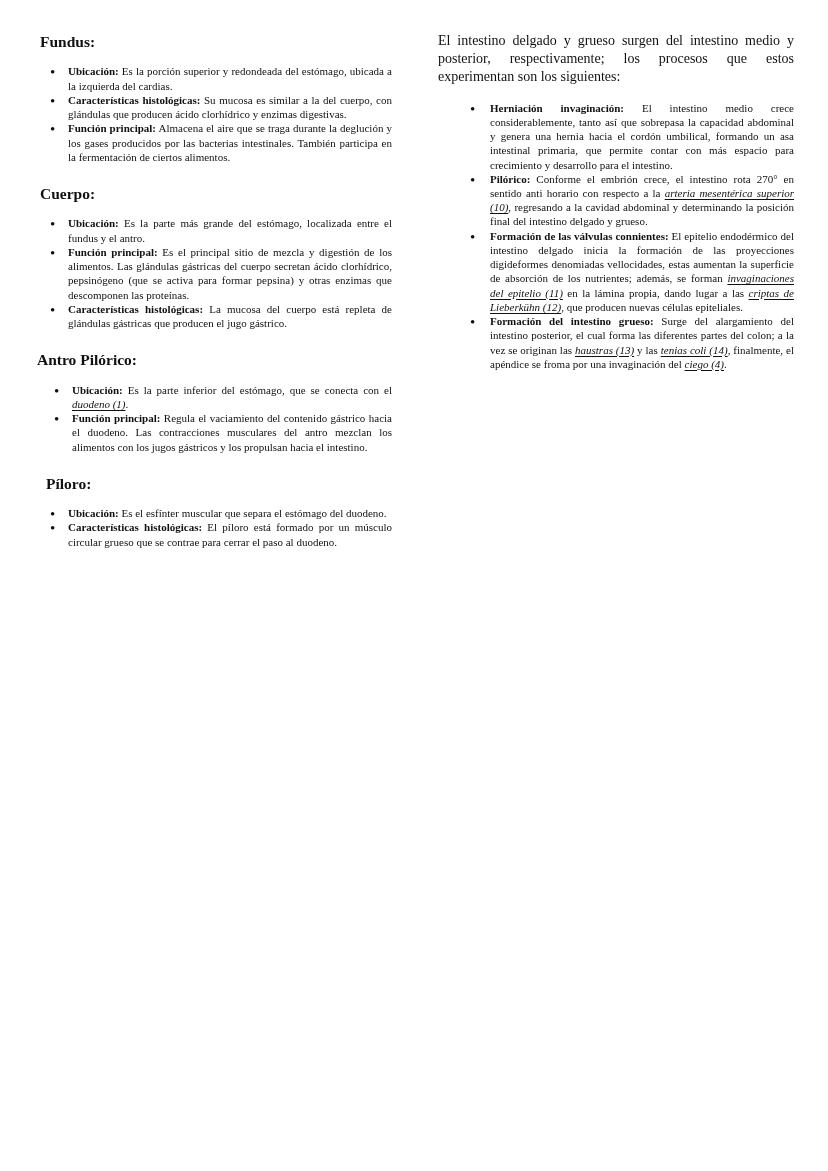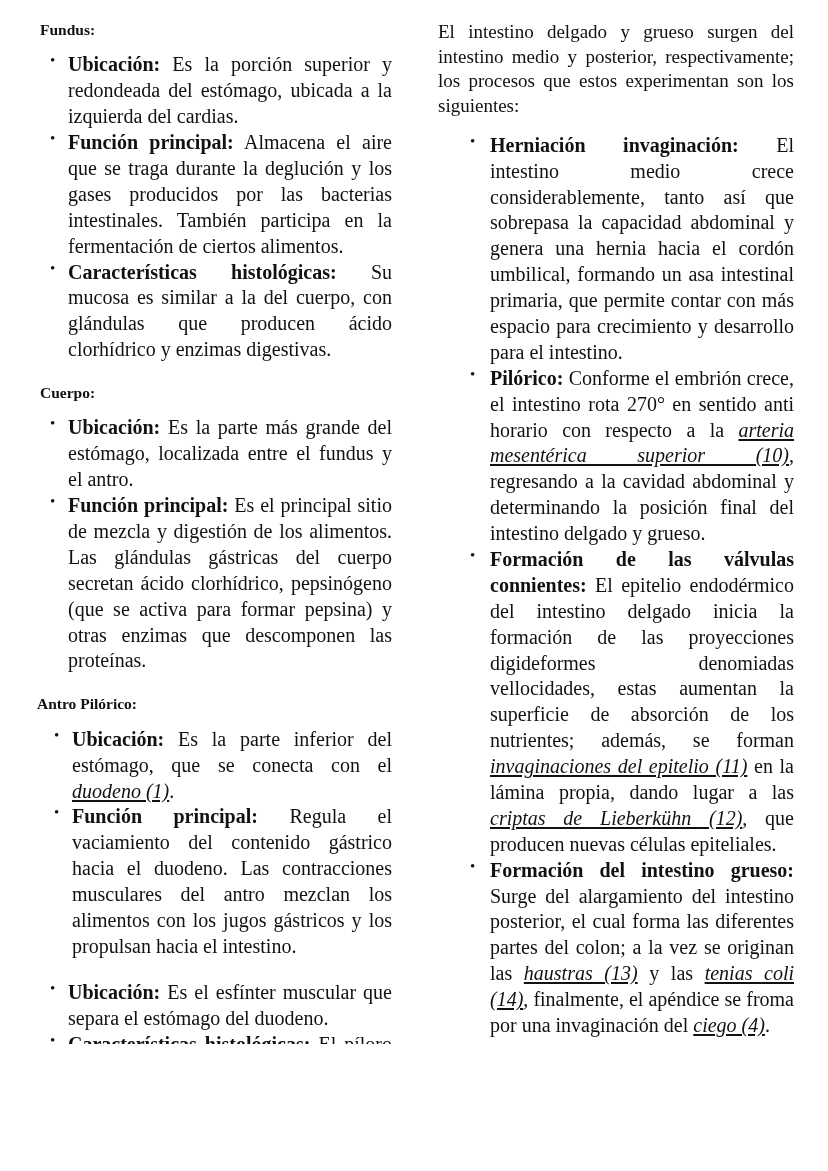--- a/index.html
+++ b/index.html
@@ -15,20 +15,21 @@
     -webkit-font-smoothing: antialiased;
   }
 
   .page {
     position: relative;
     width: 828px;
     height: 1044px;
     box-sizing: border-box;
     padding: 20px 36px 0 36px;
     overflow: hidden;
+    margin-top: 12px;
   }
 
   .columns {
     display: flex;
     align-items: flex-start;
     gap: 46px;
   }
 
   .col {
     width: 356px;
@@ -54,39 +55,39 @@
   }
   .section {
     margin-bottom: 20px;
   }
   .section:last-child {
     margin-bottom: 0;
   }
 
   
   .intro {
-    font-size: 19px;
+    font-size: 14px;
     line-height: 1.30;
     text-align: justify;
     text-justify: inter-word;
     margin: 0 0 14px 0;
     hyphens: none;
   }
 
   
   ul.bullets {
     list-style: none;
     margin: 0;
     padding: 0;
   }
   ul.bullets > li {
     position: relative;
     padding-left: 32px;
     margin-bottom: 0px;
-    font-size: 20px;
+    font-size: 11px;
     line-height: 1.295;
     text-align: justify;
     text-justify: inter-word;
     hyphens: none;
   }
   ul.bullets > li::before {
     content: "\2022";
     position: absolute;
     left: 14px;
     top: -1px;
@@ -125,42 +126,44 @@
 
 <div class="page">
   <div class="columns">
 
     <div class="col">
 
       <div class="section">
         <div class="heading">Fundus:</div>
         <ul class="bullets">
           <li><span class="lead">Ubicación:</span><span> Es la porción superior y redondeada del estómago, ubicada a la izquierda del cardias.</span></li>
+          <li><span class="lead">Características histológicas:</span><span> Su mucosa es similar a la del cuerpo, con glándulas que producen ácido clorhídrico y enzimas digestivas.</span></li>
           <li><span class="lead">Función principal:</span><span> Almacena el aire que se traga durante la deglución y los gases producidos por las bacterias intestinales. También participa en la fermentación de ciertos alimentos.</span></li>
-          <li><span class="lead">Características histológicas:</span><span> Su mucosa es similar a la del cuerpo, con glándulas que producen ácido clorhídrico y enzimas digestivas.</span></li>
         </ul>
       </div>
 
       <div class="section">
         <div class="heading">Cuerpo:</div>
         <ul class="bullets">
           <li><span class="lead">Ubicación:</span><span> Es la parte más grande del estómago, localizada entre el fundus y el antro.</span></li>
           <li><span class="lead">Función principal:</span><span> Es el principal sitio de mezcla y digestión de los alimentos. Las glándulas gástricas del cuerpo secretan ácido clorhídrico, pepsinógeno (que se activa para formar pepsina) y otras enzimas que descomponen las proteínas.</span></li>
+          <li><span class="lead">Características histológicas:</span><span> La mucosa del cuerpo está repleta de glándulas gástricas que producen el jugo gástrico.</span></li>
         </ul>
       </div>
 
       <div class="section">
         <div class="heading tight">Antro Pilórico:</div>
         <ul class="bullets shift">
           <li><span class="lead">Ubicación:</span><span> Es la parte inferior del estómago, que se conecta con el </span><span class="term">duodeno (1)</span><span>.</span></li>
           <li><span class="lead">Función principal:</span><span> Regula el vaciamiento del contenido gástrico hacia el duodeno. Las contracciones musculares del antro mezclan los alimentos con los jugos gástricos y los propulsan hacia el intestino.</span></li>
         </ul>
       </div>
 
       <div class="section">
+        <div class="heading indent-more">Píloro:</div>
         <ul class="bullets">
           <li><span class="lead">Ubicación:</span><span> Es el esfínter muscular que separa el estómago del duodeno.</span></li>
           <li><span class="lead">Características histológicas:</span><span> El píloro está formado por un músculo circular grueso que se contrae para cerrar el paso al duodeno.</span></li>
         </ul>
       </div>
 
     </div>
 
     <div class="col-right">
 

